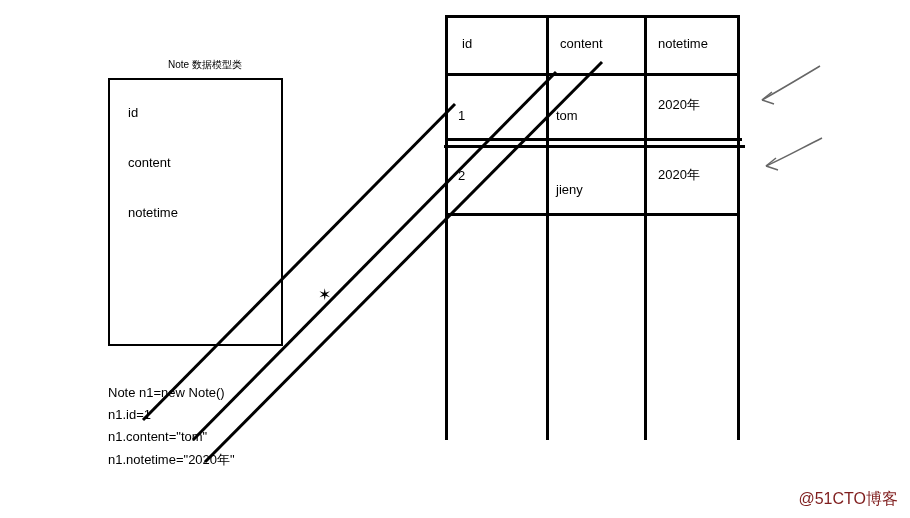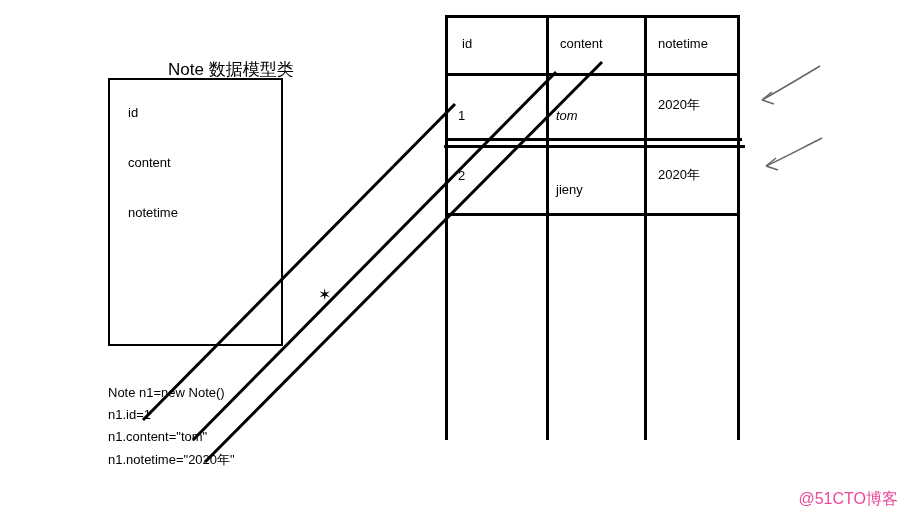--- a/index.html
+++ b/index.html
@@ -8,21 +8,21 @@
     width: 910px;
     height: 518px;
     background: #ffffff;
     font-family: "Microsoft YaHei", Arial, sans-serif;
     font-size: 13px;
     color: #000;
     overflow: hidden;
     position: relative;
   }
   .abs { position: absolute; }
-  .class-title { left: 168px; top: 58px; font-size: 17px; }
+  .class-title { left: 168px; top: 58px; font-size: 10px; }
   .class-box {
     left: 108px; top: 78px;
     width: 175px; height: 268px;
     border: 2px solid #000;
     box-sizing: border-box;
   }
   .field { font-size: 13px; }
   .f-id { left: 128px; top: 105px; }
   .f-content { left: 128px; top: 155px; }
   .f-notetime { left: 128px; top: 205px; }
@@ -50,31 +50,31 @@
   .hline-head { position:absolute; left:0; top:55px; width:100%; height:3px; background:#000; }
   .hline-r1a  { position:absolute; left:-2px; top:120px; width:296px; height:3px; background:#000; }
   .hline-r1b  { position:absolute; left:-4px; top:127px; width:301px; height:3px; background:#000; }
   .hline-r2   { position:absolute; left:0; top:195px; width:100%; height:3px; background:#000; }
 
   .th, .td { position:absolute; font-size:13px; }
   .th1 { left: 14px; top: 18px; }
   .th2 { left: 112px; top: 18px; }
   .th3 { left: 210px; top: 18px; }
   .td11 { left: 10px; top: 90px; }
-  .td12 { left: 108px; top: 90px; font-style: italic; }
+  .td12 { left: 108px; top: 90px; }
   .td13 { left: 210px; top: 78px; }
   .td21 { left: 10px; top: 150px; }
   .td22 { left: 108px; top: 152px; margin-top: 12px; }
   .td23 { left: 210px; top: 148px; }
 
   svg.lines { position:absolute; left:0; top:0; width:910px; height:518px; pointer-events:none; }
 
   .watermark {
     position:absolute; right:12px; bottom:8px;
-    color:#ec4899; font-size:16px;
+    color:#7f1d1d; font-size:16px;
   }
   .cross {
     position:absolute; left:318px; top:285px;
     font-size:16px; color:#000; transform:rotate(0deg);
   }
 </style>
 </head>
 <body>
 
 <div class="abs class-title">Note 数据模型类</div>

